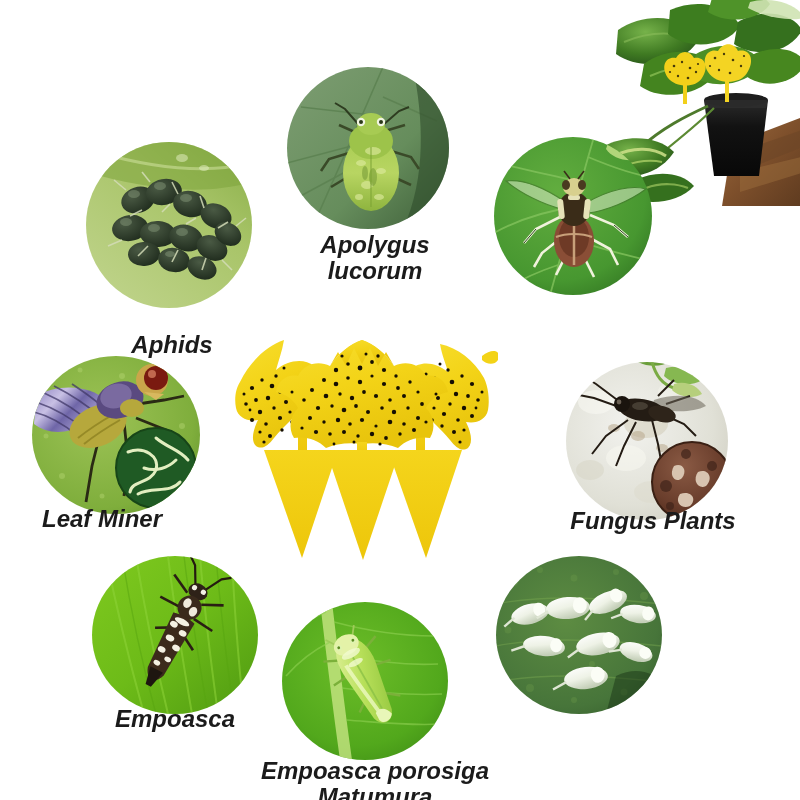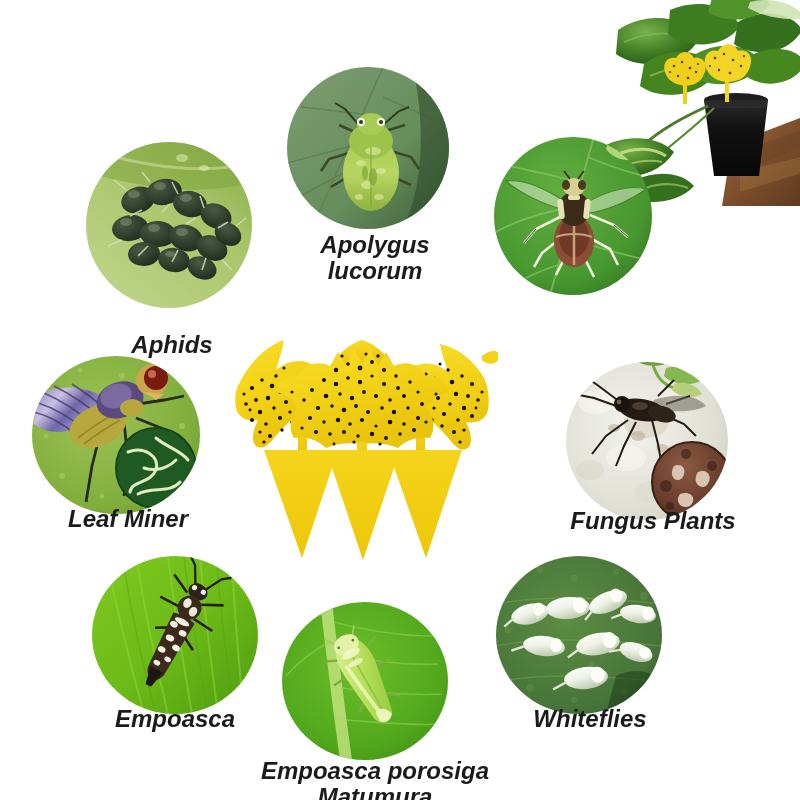--- a/index.html
+++ b/index.html
@@ -457,21 +457,21 @@
         <circle cx="124" cy="112" r="40" fill="none" stroke="#174518" stroke-width="2"></circle>
         <g stroke="#e2eec0" stroke-width="3" fill="none" stroke-linecap="round">
           <path d="M96,96 C112,90 128,100 124,114 C118,128 100,124 98,136"></path>
           <path d="M106,138 C120,130 138,138 148,126"></path>
           <path d="M124,82 C136,92 148,94 156,104"></path>
           <path d="M112,112 C124,116 136,112 144,104"></path>
         </g>
       </g>
     </svg>
   </div>
-  <div class="label" style="left:28px; top:506px; width:200px;">Leaf Miner</div>
+  <div class="label" style="left:2px; top:506px; width:200px;">Leaf Miner</div>
 
   <div class="photo" style="left:566px; top:362px; width:162px; height:158px;">
     <svg viewBox="0 0 162 158" aria-hidden="true">
       <defs>
         <radialGradient id="fgbg" cx="0.4" cy="0.4" r="0.85">
           <stop offset="0" stop-color="#f2f2ee"></stop>
           <stop offset="0.6" stop-color="#e0e0d6"></stop>
           <stop offset="1" stop-color="#c6c4b6"></stop>
         </radialGradient>
         <radialGradient id="soilg" cx="0.4" cy="0.3" r="0.8">
@@ -758,21 +758,20 @@
           <ellipse cx="149" cy="94" rx="6" ry="6" fill="#fbfdf6"></ellipse>
         </g>
         <g transform="rotate(-6 90 122)">
           <ellipse cx="90" cy="122" rx="22" ry="11" fill="url(#wfbody)"></ellipse>
           <path d="M70,124 L56,130" stroke="#dfe6d4" stroke-width="2.4" fill="none"></path>
           <ellipse cx="102" cy="120" rx="7" ry="8" fill="#fbfdf6"></ellipse>
         </g>
       </g>
     </svg>
   </div>
-  <div class="label" style="left:500px; top:706px; width:180px;">Whiteflies</div>
 
   <div id="trap-product" style="left:226px; top:322px; width:272px; height:240px;">
     <svg viewBox="0 0 272 240" aria-hidden="true">
       <defs>
         <linearGradient id="trapg" x1="0" y1="0" x2="0.4" y2="1">
           <stop offset="0" stop-color="#f7de2e"></stop>
           <stop offset="0.5" stop-color="#f3d317"></stop>
           <stop offset="1" stop-color="#e8c40c"></stop>
         </linearGradient>
         <linearGradient id="stakeg" x1="0" y1="0" x2="0" y2="1">

